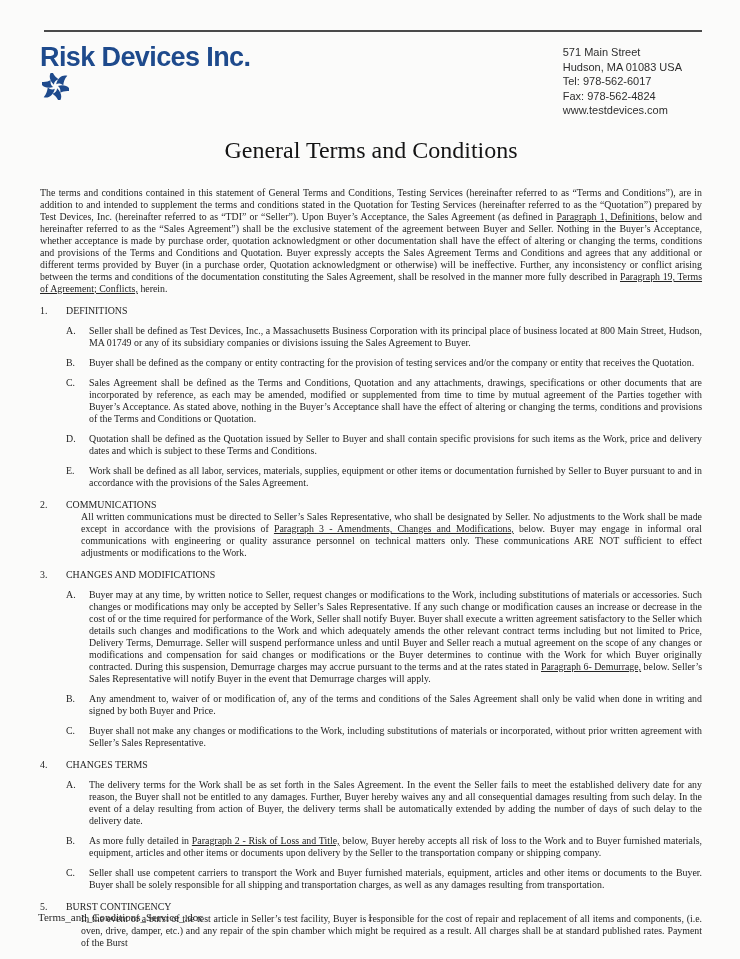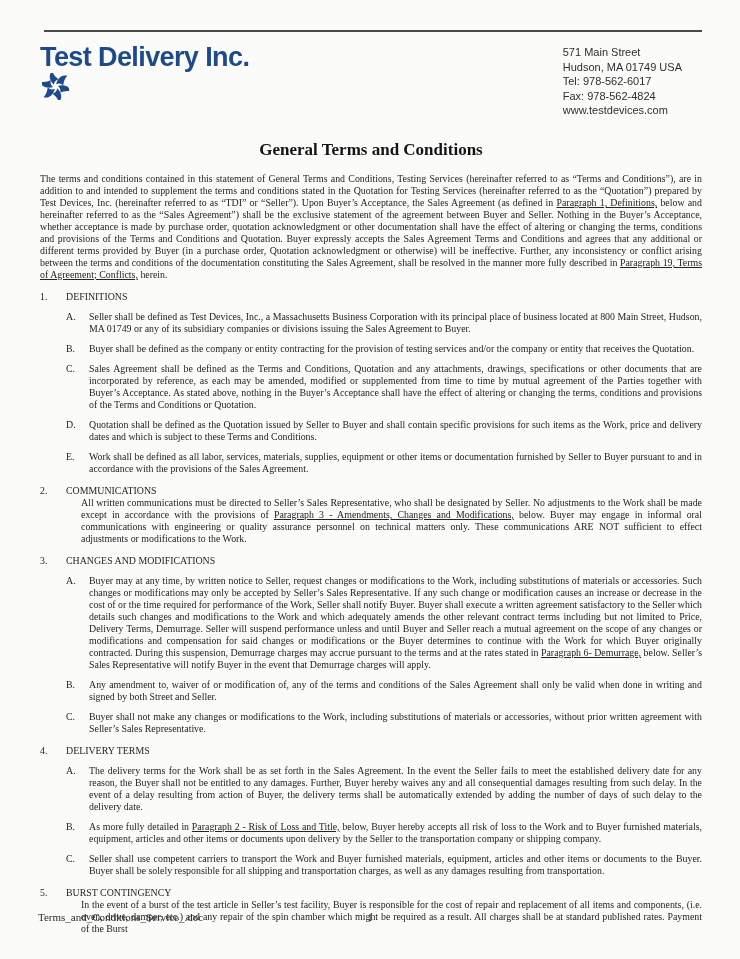--- a/index.html
+++ b/index.html
@@ -13,23 +13,23 @@
   .header{display:flex;justify-content:space-between;margin-top:11px}
   .logo-text{
     font-family:"Liberation Sans","DejaVu Sans",sans-serif;
     font-weight:bold;font-size:27px;letter-spacing:-0.6px;line-height:28px;
   }
   .pinwheel{display:block;margin-top:2px;margin-left:2px}
   .address{
     font-family:Liberation Sans, sans-serif;
     font-size:11px;line-height:14.6px;margin-right:20px;margin-top:2px;color:#2e2e2e;
   }
-  .doc-title{margin:20px 0 0;text-align:center;font-size:17px;line-height:24px;font-weight:bold;color:#141414}
+  .doc-title{margin:20px 0 0;text-align:center;font-size:24px;line-height:24px;font-weight:normal;color:#141414}
   .body-text{font-size:9.9px;line-height:12px}
-  .intro{margin:11px 0 0;text-align:justify}
+  .intro{margin:25px 0 0;text-align:justify}
   .section{margin-top:10px}
   .sec-head{display:flex}
   .sec-num{width:26px;flex:none}
   .sec-body{margin-left:41px;text-align:justify}
   .item{display:flex;margin-top:8px}
   .item .letter{width:23px;flex:none;margin-left:26px}
   .item .itext{flex:1;text-align:justify}
   .u{text-decoration:underline}
   .footer{position:absolute;left:0;right:0;top:911px;font-size:11px;color:#2a2a2a}
   .fname{position:absolute;left:38px;top:0}
@@ -38,35 +38,35 @@
 </style>
 </head>
 <body>
 
 <div class="page">
 
   <div class="top-rule"></div>
 
   <div class="header">
     <div>
-      <div class="logo-text" style="color: rgb(30, 74, 140);">Test Delivery Inc.</div>
+      <div class="logo-text" style="color: rgb(30, 74, 140);">Risk Devices Inc.</div>
       <svg class="pinwheel" width="27" height="27" viewBox="-16 -16 32 32" style="color: rgb(30, 74, 140);">
         <g fill="currentColor">
           <path id="blade" d="M 0.8 -2.6 C 2.6 -10.5 8.5 -14.5 14 -12.6 C 10.6 -9.2 9.6 -4.6 9.2 -1.2 C 6.2 -3.8 3.2 -3.9 0.8 -2.6 Z"></path>
           <use href="#blade" transform="rotate(60)"></use>
           <use href="#blade" transform="rotate(120)"></use>
           <use href="#blade" transform="rotate(180)"></use>
           <use href="#blade" transform="rotate(240)"></use>
           <use href="#blade" transform="rotate(300)"></use>
         </g>
       </svg>
     </div>
     <div class="address">
       <div>571 Main Street</div>
-      <div>Hudson, MA 01749 USA</div>
+      <div>Hudson, MA 01083 USA</div>
       <div>Tel: 978-562-6017</div>
       <div>Fax: 978-562-4824</div>
       <div>www.testdevices.com</div>
     </div>
   </div>
 
   <h1 class="doc-title">
     <span>General Terms and Conditions</span><br>
   </h1>
 
@@ -113,32 +113,32 @@
       <div class="sec-head">
         <span class="sec-num">3.</span>
         <span>CHANGES AND MODIFICATIONS</span>
       </div>
       <div class="item">
         <span class="letter">A.</span>
         <span class="itext"><span>Buyer may at any time, by written notice to Seller, request changes or modifications to the Work, including substitutions of materials or accessories.  Such changes or modifications may only be accepted by Seller’s Sales Representative.  If any such change or modification causes an increase or decrease in the cost of or the time required for performance of the Work, Seller shall notify Buyer.  Buyer shall execute a written agreement satisfactory to the Seller which details such changes and modifications to the Work and which adequately amends the other relevant contract terms including but not limited to Price, Delivery Terms, Demurrage.  Seller will suspend performance unless and until Buyer and Seller reach a mutual agreement on the scope of any changes or modifications and compensation for said changes or modifications or the Buyer determines to continue with the Work for which Buyer originally contracted. During this suspension, Demurrage charges may accrue pursuant to the terms and at the rates stated in </span><span class="u">Paragraph 6- Demurrage,</span><span> below.  Seller’s Sales Representative will notify Buyer in the event that Demurrage charges will apply.</span></span>
       </div>
       <div class="item">
         <span class="letter">B.</span>
-        <span class="itext">Any amendment to, waiver of or modification of, any of the terms and conditions of the Sales Agreement shall only be valid when done in writing and signed by both Street and Seller.</span>
+        <span class="itext">Any amendment to, waiver of or modification of, any of the terms and conditions of the Sales Agreement shall only be valid when done in writing and signed by both Buyer and Price.</span>
       </div>
       <div class="item">
         <span class="letter">C.</span>
-        <span class="itext">Buyer shall not make any changes or modifications to the Work, including substitutions of materials or accessories, without prior written agreement with Seller’s Sales Representative.</span>
+        <span class="itext">Buyer shall not make any changes or modifications to the Work, including substitutions of materials or incorporated, without prior written agreement with Seller’s Sales Representative.</span>
       </div>
     </div>
 
     <div class="section">
       <div class="sec-head">
         <span class="sec-num">4.</span>
-        <span>DELIVERY TERMS</span>
+        <span>CHANGES TERMS</span>
       </div>
       <div class="item">
         <span class="letter">A.</span>
         <span class="itext">The delivery terms for the Work shall be as set forth in the Sales Agreement. In the event the Seller fails to meet the established delivery date for any reason, the Buyer shall not be entitled to any damages. Further, Buyer hereby waives any and all consequential damages resulting from such delay.  In the event of a delay resulting from action of Buyer, the delivery terms shall be automatically extended by adding the number of days of such delay to the delivery date.</span>
       </div>
       <div class="item">
         <span class="letter">B.</span>
         <span class="itext"><span>As more fully detailed in </span><span class="u">Paragraph 2 - Risk of Loss and Title,</span><span> below, Buyer hereby accepts all risk of loss to the Work and to Buyer furnished materials, equipment, articles and other items or documents upon delivery by the Seller to the transportation company or shipping company.</span></span>
       </div>
       <div class="item">

